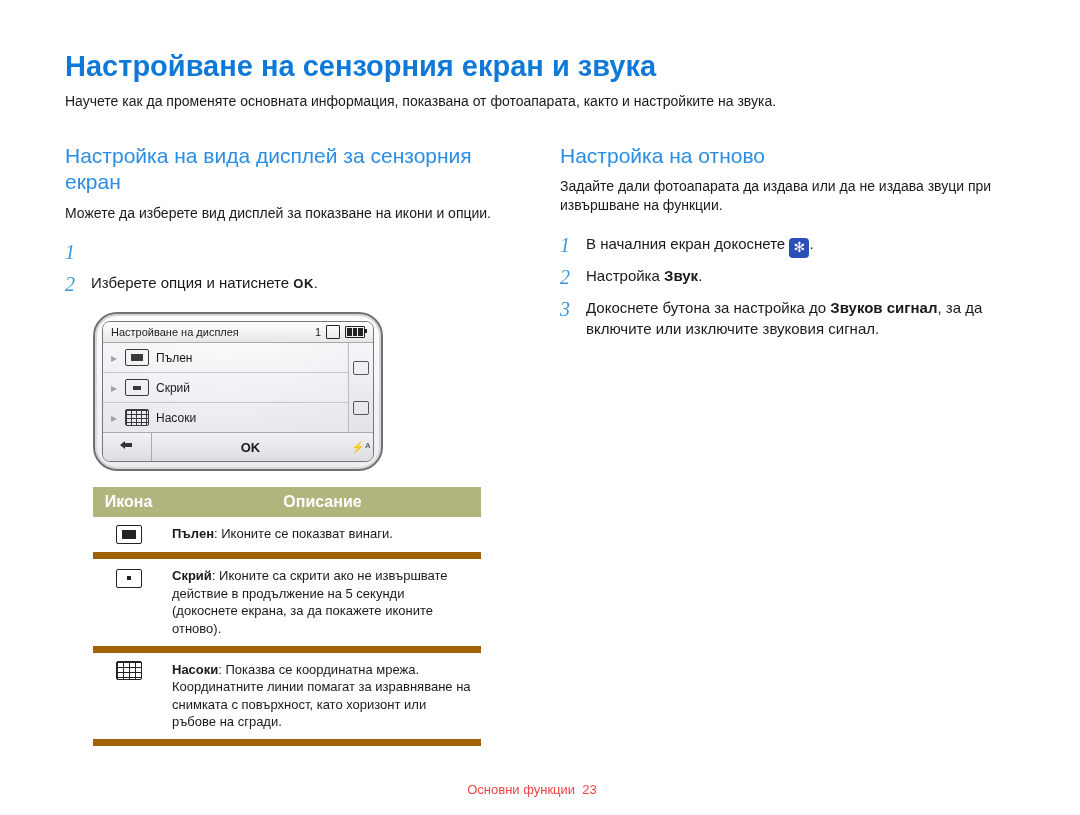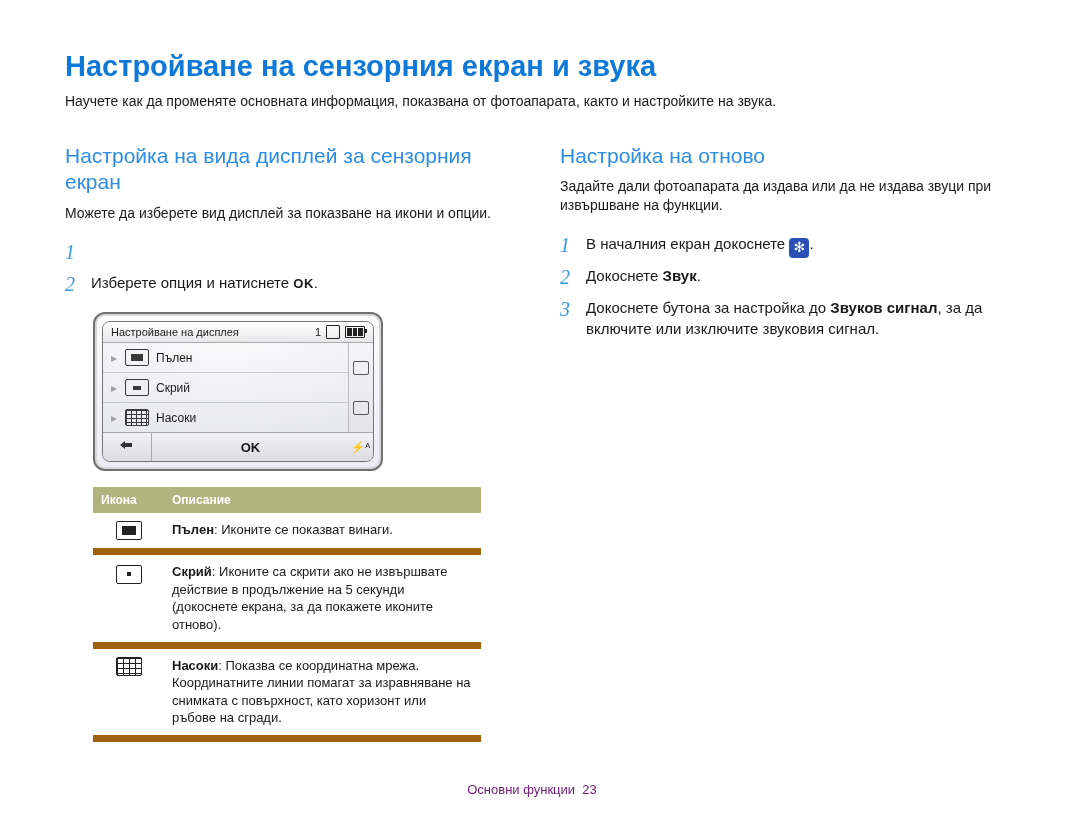--- a/index.html
+++ b/index.html
@@ -14,21 +14,21 @@
   .step{display:flex;gap:8px;margin:4px 0;line-height:1.4}
   .step-num{font-style:italic;font-family:"Times New Roman",serif;font-size:20px;color:#3a97db;width:18px;flex:none}
   .step-text{padding-top:2px}
   .step-text b{font-weight:700}
   .inline-icon{display:inline-flex;align-items:center;justify-content:center;vertical-align:-3px;width:20px;height:18px}
   .disp-icon-sm{width:20px;height:14px;border:1.5px solid #333;border-radius:2px;display:inline-flex;align-items:center;justify-content:center;box-sizing:border-box;vertical-align:-2px}
   .disp-icon-sm.full::before{content:"";width:10px;height:6px;background:#333}
   .ok-icon{font-weight:700;font-size:13px;letter-spacing:.5px}
   .gear-icon{width:20px;height:20px;border-radius:4px;background:#2b4fb5;display:inline-flex;align-items:center;justify-content:center;color:#fff;font-size:14px;vertical-align:-3px}
   
-  .lcd{width:272px;border:2px solid #717171;border-radius:12px;padding:7px;margin:4px 0 16px 28px;box-shadow:inset 0 0 0 2px #d7d7d7;background:linear-gradient(#fdfdff,#ececf2)}
+  .lcd{width:272px;border:2px solid #717171;border-radius:24px;padding:7px;margin:4px 0 16px 28px;box-shadow:inset 0 0 0 2px #d7d7d7;background:linear-gradient(#fdfdff,#ececf2)}
   .lcd-inner{border:1px solid #777;border-radius:8px;overflow:hidden}
   .lcd-titlebar{display:flex;align-items:center;justify-content:space-between;padding:3px 8px;font-size:11px;background:linear-gradient(#fff,#e7e7ea);border-bottom:1px solid #aaa}
   .lcd-titlebar .rgroup{display:flex;align-items:center;gap:5px}
   .battery{width:18px;height:10px;border:1.5px solid #222;border-radius:1px;position:relative}
   .battery::after{content:"";position:absolute;right:-3px;top:2px;width:2px;height:4px;background:#222}
   .battery .fill{position:absolute;inset:1px;display:flex;gap:1px}
   .battery .fill span{flex:1;background:#222}
   .lcd-body{display:flex}
   .lcd-opts{flex:1;background:radial-gradient(ellipse 120% 150% at 50% -30%,#fff,#e5e6ec)}
   .lcd-row{display:flex;align-items:center;gap:7px;padding:6px 8px;font-size:12px;border-bottom:1px solid #c7c8cf}
@@ -40,29 +40,29 @@
   .lcd-row .d-icon.hide::before{content:"";width:4px;height:4px;background:#3a3a3a}
   .lcd-row .d-icon.grid{background:repeating-linear-gradient(#3a3a3a 0 1px,transparent 1px 4px),repeating-linear-gradient(90deg,#3a3a3a 0 1px,transparent 1px 5px)}
   .lcd-side{width:24px;border-left:1px solid #b9bac0;background:linear-gradient(#f6f6f9,#e2e2e8);display:flex;flex-direction:column;align-items:center;justify-content:space-around;padding:5px 0;font-size:10px;color:#555}
   .lcd-side .sic{width:14px;height:12px;border:1px solid #555;border-radius:2px}
   .lcd-actions{display:flex;align-items:center;border-top:1px solid #aaa;background:linear-gradient(#f2f2f5,#dcdce2)}
   .lcd-back{width:48px;border-right:1px solid #aaa;text-align:center;padding:5px 0}
   .lcd-ok{flex:1;text-align:center;padding:5px 0;font-weight:700;font-size:13px}
   .lcd-flash{width:24px;text-align:center;font-size:11px;color:#333;padding:5px 0}
   
   table.icon-table{border-collapse:collapse;width:388px;margin-left:28px;font-size:13px}
-  .icon-table th{background:#b2b47e;color:#fff;font-weight:700;text-align:left;padding:6px 8px;font-size:12px}
+  .icon-table th{background:#b2b47e;color:#fff;font-weight:700;text-align:center;padding:6px 8px;font-size:16px}
   .icon-table th.c1{width:55px}
   .icon-table td{padding:8px;vertical-align:top;border-bottom:7px solid #a16207;line-height:1.35}
   .icon-table td.c1{text-align:center}
   .td-icon{display:inline-flex;width:24px;height:17px;border:1.6px solid #222;border-radius:2px;align-items:center;justify-content:center}
   .td-icon.full::before{content:"";width:14px;height:9px;background:#222}
   .td-icon.hide .dot{width:4px;height:4px;background:#222}
   .td-icon.grid{background:repeating-linear-gradient(#222 0 1px,transparent 1px 5px),repeating-linear-gradient(90deg,#222 0 1px,transparent 1px 6px)}
-  .footer{position:absolute;left:0;right:16px;bottom:18px;text-align:center;font-size:13px;color:#701a75}
+  .footer{position:absolute;left:0;right:16px;bottom:18px;text-align:center;font-size:13px;color:#ef4444}
 </style>
 </head>
 <body>
 
 <div class="page">
   <h1>Настройване на сензорния екран и звука</h1>
   <p class="intro">Научете как да променяте основната информация, показвана от фотоапарата, както и настройките на звука.</p>
 
   <div class="cols">
 
@@ -168,21 +168,21 @@
         <div class="step">
           <span class="step-num">1</span>
           <span class="step-text">
             <span>В началния екран докоснете </span>
             <span class="gear-icon">✻</span>.
           </span>
         </div>
         <div class="step">
           <span class="step-num">2</span>
           <span class="step-text">
-            <span>Докоснете </span><b>Звук</b>.
+            <span>Настройка </span><b>Звук</b>.
           </span>
         </div>
         <div class="step">
           <span class="step-num">3</span>
           <span class="step-text">
             <span>Докоснете бутона за настройка до </span><b>Звуков сигнал</b><span>, за да включите или изключите звуковия сигнал.</span>
           </span>
         </div>
       </div>
     </div>

